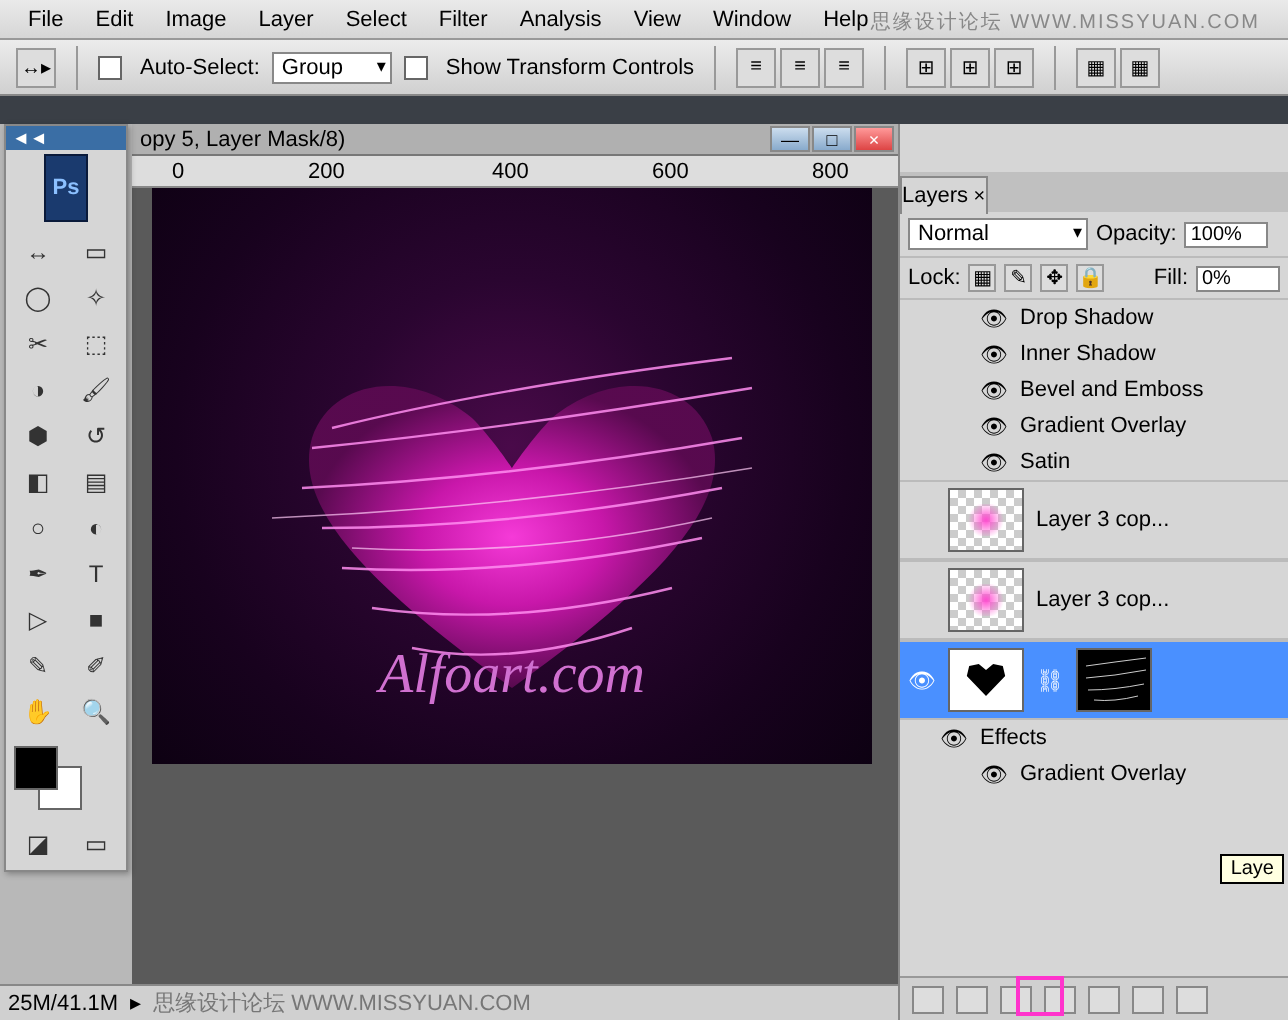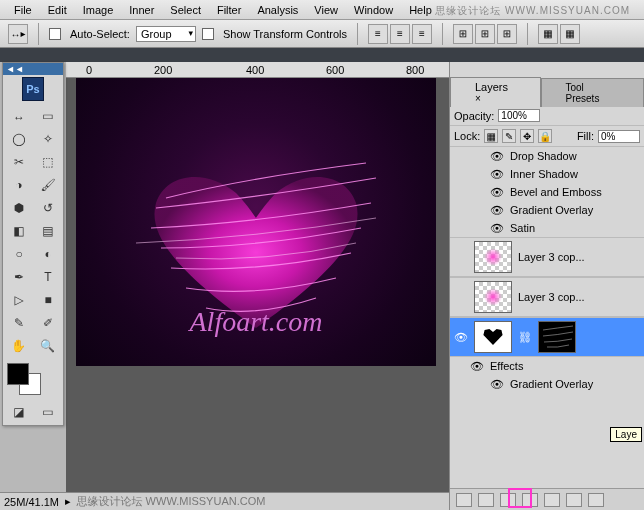--- a/index.html
+++ b/index.html
@@ -12,21 +12,21 @@
 .chk{width:12px;height:12px;border:1px solid #666;background:#fff;display:inline-block;vertical-align:middle;margin-right:3px;}
 .dd{background:#fff;border:1px solid #888;padding:1px 22px 1px 4px;position:relative;display:inline-block;min-width:60px;}
 .dd::after{content:"▾";position:absolute;right:2px;top:1px;font-size:9px;}
 .sep{width:1px;height:22px;background:#999;margin:0 4px;}
 .bargroup{display:flex;gap:2px;}
 .tabstrip{position:absolute;top:48px;left:0;right:0;height:14px;background:#3a3f46;z-index:5;}
 .tabstrip .lbl{color:#ccc;font-size:10px;padding:1px 6px;}
 .toolbox{position:absolute;top:62px;left:2px;width:62px;background:#d6d6d6;border:1px solid #888;z-index:10;box-shadow:1px 1px 3px rgba(0,0,0,.3);}
 .tbhdr{background:#3a6ea5;height:12px;display:flex;align-items:center;padding:0 3px;}
 .tbhdr span{color:#fff;font-size:9px;}
-.psico{width:22px;height:24px;margin:2px auto;background:#1a3a6e;color:#8cc0ff;font-weight:bold;font-size:11px;display:flex;align-items:center;justify-content:center;border:1px solid #0a1a3a;}
+.psico{width:22px;height:34px;margin:2px auto;background:#1a3a6e;color:#8cc0ff;font-weight:bold;font-size:11px;display:flex;align-items:center;justify-content:center;border:1px solid #0a1a3a;}
 .tools{display:grid;grid-template-columns:1fr 1fr;gap:1px;padding:2px;}
 .tool{width:28px;height:22px;background:#d6d6d6;border:1px solid #d6d6d6;display:flex;align-items:center;justify-content:center;font-size:12px;color:#333;cursor:default;}
 .swatch{padding:4px;}
 .sw1{width:22px;height:22px;background:#000;border:1px solid #666;position:relative;z-index:2;}
 .sw2{width:22px;height:22px;background:#fff;border:1px solid #666;margin-top:-12px;margin-left:12px;}
 .canvas-area{position:absolute;top:62px;left:66px;right:195px;bottom:18px;background:#5a5a5a;overflow:hidden;}
 .docbar{background:#b0b0b0;height:16px;border-bottom:1px solid #777;display:flex;align-items:center;padding:0 4px;font-size:10px;position:relative;}
 .winbtns{position:absolute;right:2px;top:1px;display:flex;gap:1px;}
 .winbtn{width:20px;height:13px;border:1px solid #888;display:flex;align-items:center;justify-content:center;font-size:9px;}
 .wb-min{background:linear-gradient(#cde,#8ac);}
@@ -34,21 +34,21 @@
 .wb-cls{background:linear-gradient(#f99,#d44);color:#fff;}
 .ruler-h{height:16px;background:#ddd;border-bottom:1px solid #888;position:relative;font-size:8px;color:#444;}
 .ruler-h span{position:absolute;top:2px;}
 .canvas{background:radial-gradient(circle at 50% 45%,#4a0a4a 0%,#2a0530 35%,#18021e 70%,#0d0112 100%);width:360px;height:288px;margin-left:10px;position:relative;}
 .heart{position:absolute;left:50px;top:70px;width:260px;height:200px;}
 .heart svg{width:100%;height:100%;}
 .sig{position:absolute;bottom:28px;left:0;right:0;text-align:center;font-family:'Brush Script MT',cursive;font-size:28px;color:#d070d0;font-style:italic;}
 .statusbar{position:absolute;bottom:0;left:0;right:195px;height:18px;background:#d0d0d0;border-top:1px solid #888;display:flex;align-items:center;padding:0 4px;font-size:10px;gap:6px;}
 .rpanel{position:absolute;top:62px;right:0;width:195px;bottom:0;background:#d6d6d6;border-left:1px solid #888;display:flex;flex-direction:column;}
 .ptabs{display:flex;background:#c0c0c0;height:20px;align-items:flex-end;}
-.ptab{padding:3px 24px;background:#d6d6d6;border:1px solid #888;border-bottom:none;font-size:10px;position:relative;top:1px;}
+.ptab{padding:3px 0;background:#d6d6d6;border:1px solid #888;border-bottom:none;font-size:10px;position:relative;top:1px;}
 .ptab.off{background:#b8b8b8;}
 .prow{display:flex;align-items:center;padding:3px 4px;gap:4px;border-bottom:1px solid #bbb;font-size:10px;}
 .prow input{width:42px;font-size:10px;border:1px solid #888;padding:0 2px;}
 .layers{flex:1;overflow:auto;background:#d6d6d6;}
 .fx{display:flex;align-items:center;padding:2px 4px 2px 40px;gap:6px;font-size:10px;}
 .eye{width:14px;height:14px;display:inline-flex;align-items:center;justify-content:center;}
 .lyr{display:flex;align-items:center;padding:3px 4px;gap:6px;border-top:1px solid #bbb;border-bottom:1px solid #bbb;}
 .lyr.sel{background:#4a90ff;color:#fff;}
 .lyr.sel *{color:#fff;}
 .thumb{width:38px;height:32px;background:#fff;border:1px solid #666;display:flex;align-items:center;justify-content:center;position:relative;}
@@ -61,21 +61,21 @@
 .hlbox{position:absolute;left:58px;bottom:2px;width:24px;height:20px;border:2px solid #ff33cc;}
 .tip{position:absolute;right:2px;bottom:68px;background:#ffffe1;border:1px solid #000;padding:1px 4px;font-size:10px;z-index:40;}
 </style>
 </head>
 <body>
 
 <div class="menubar">
   <span>File</span>
   <span>Edit</span>
   <span>Image</span>
-  <span>Inner</span>
+  <span>Layer</span>
   <span>Select</span>
   <span>Filter</span>
   <span>Analysis</span>
   <span>View</span>
   <span>Window</span>
   <span>Help</span>
   <span class="wmark">思缘设计论坛  WWW.MISSYUAN.COM</span>
 </div>
 
 <div class="optbar">
@@ -142,20 +142,28 @@
     <div class="sw1"></div>
     <div class="sw2"></div>
   </div>
   <div class="tools">
     <div class="tool">◪</div>
     <div class="tool">▭</div>
   </div>
 </div>
 
 <div class="canvas-area">
+  <div class="docbar">
+    <span>opy 5, Layer Mask/8)</span>
+    <div class="winbtns">
+      <div class="winbtn wb-min">—</div>
+      <div class="winbtn wb-max">□</div>
+      <div class="winbtn wb-cls">×</div>
+    </div>
+  </div>
   <div class="ruler-h">
     <span style="left:20px">0</span>
     <span style="left:88px">200</span>
     <span style="left:180px">400</span>
     <span style="left:260px">600</span>
     <span style="left:340px">800</span>
   </div>
   <div class="canvas">
     <div class="heart">
       <svg viewBox="0 0 260 200">
@@ -189,23 +197,23 @@
 <div class="statusbar">
   <span>25M/41.1M</span>
   <span>▸</span>
   <span style="color:#777">思缘设计论坛  WWW.MISSYUAN.COM</span>
 </div>
 
 <div class="rpanel">
   <div style="height:24px"></div>
   <div class="ptabs">
     <div class="ptab"><span>Layers</span> ×</div>
-    <div class="ptab off">Tool Presets</div>
   </div>
   <div class="prow">
+    <span class="dd" style="min-width:90px">Normal</span>
     <span>Opacity:</span>
     <input value="100%" style="">
   </div>
   <div class="prow">
     <span>Lock:</span>
     <span class="ico" style="width:14px;height:14px">▦</span>
     <span class="ico" style="width:14px;height:14px">✎</span>
     <span class="ico" style="width:14px;height:14px">✥</span>
     <span class="ico" style="width:14px;height:14px">🔒</span>
     <span style="margin-left:auto">Fill:</span>

